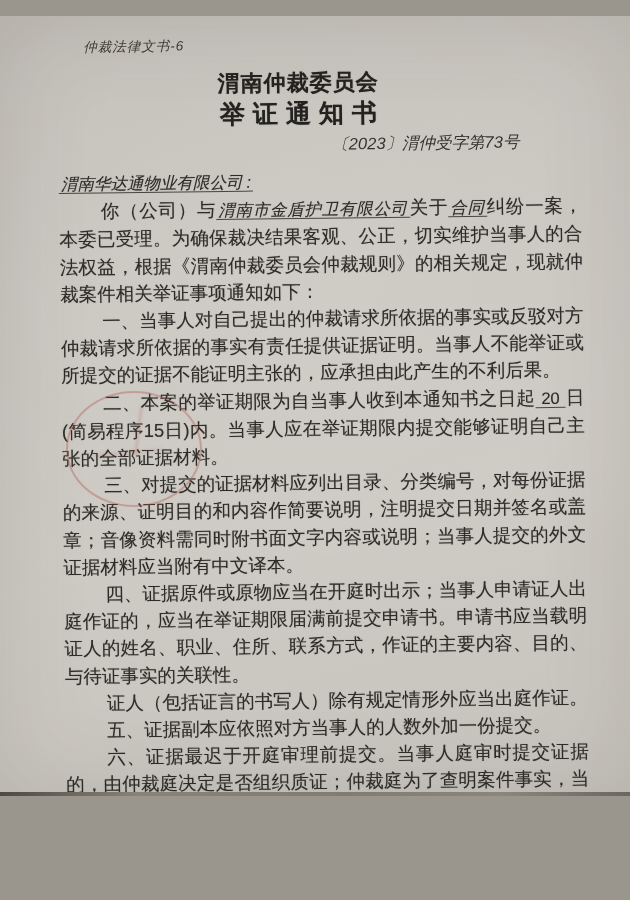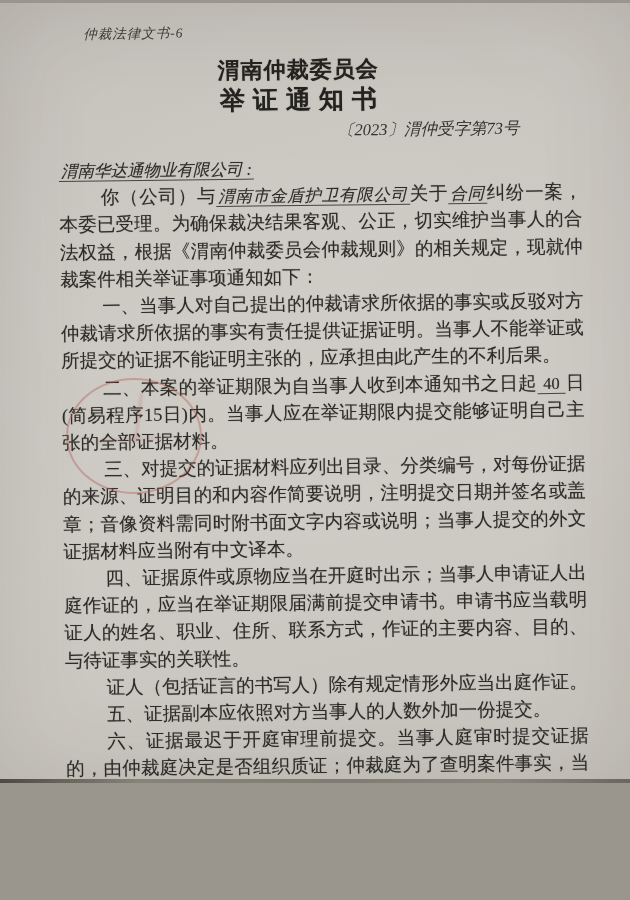--- a/index.html
+++ b/index.html
@@ -1,21 +1,21 @@
 <!DOCTYPE html>
 <html><head>
 <meta charset="utf-8">
 <style>
   html,body{margin:0;padding:0;background:#9a968e;}
   .page{
     position:relative;
     width:630px;height:780px;
-    margin:3px auto;
+    margin:16px auto;
     overflow:hidden;
-    font-family:Liberation Serif, serif;
+    font-family:Liberation Sans, sans-serif;
     background:
       radial-gradient(ellipse 760px 620px at 46% 32%, rgba(255,255,255,0.10), rgba(0,0,0,0) 65%),
       linear-gradient(166deg,#c2bfb8 0%,#c9c6bf 30%,#cdcac3 62%,#c7c4bd 100%);
     box-shadow: inset 0 0 90px rgba(88,83,72,0.16);
   }
   .content{
     position:absolute; left:57px; top:18px; width:523px;
     transform:rotate(-0.7deg); transform-origin:left top;
     color:#2e2c28; z-index:2;
   }
@@ -98,21 +98,21 @@
     <div class="case-no">〔2023〕渭仲受字第73号</div>
 
     <div class="body">
 
       <p class="addressee"><span class="fill">渭南华达通物业有限公司</span><span class="fill u-colon">:</span></p>
 
       <p class="para"><span>你（公司）与</span><span class="fill">渭南市金盾护卫有限公司</span><span>关于</span><span class="fill">合同</span><span>纠纷一案，本委已受理。为确保裁决结果客观、公正，切实维护当事人的合法权益，根据《渭南仲裁委员会仲裁规则》的相关规定，现就仲裁案件相关举证事项通知如下：</span></p>
 
       <p class="para">一、当事人对自己提出的仲裁请求所依据的事实或反驳对方仲裁请求所依据的事实有责任提供证据证明。当事人不能举证或所提交的证据不能证明主张的，应承担由此产生的不利后果。</p>
 
-      <p class="para"><span>二、本案的举证期限为自当事人收到本通知书之日起</span><span class="fill days">40</span><span>日(简易程序15日)内。当事人应在举证期限内提交能够证明自己主张的全部证据材料。</span></p>
+      <p class="para"><span>二、本案的举证期限为自当事人收到本通知书之日起</span><span class="fill days">20</span><span>日(简易程序15日)内。当事人应在举证期限内提交能够证明自己主张的全部证据材料。</span></p>
 
       <p class="para">三、对提交的证据材料应列出目录、分类编号，对每份证据的来源、证明目的和内容作简要说明，注明提交日期并签名或盖章；音像资料需同时附书面文字内容或说明；当事人提交的外文证据材料应当附有中文译本。</p>
 
       <p class="para">四、证据原件或原物应当在开庭时出示；当事人申请证人出庭作证的，应当在举证期限届满前提交申请书。申请书应当载明证人的姓名、职业、住所、联系方式，作证的主要内容、目的、与待证事实的关联性。</p>
 
       <p class="para">证人（包括证言的书写人）除有规定情形外应当出庭作证。</p>
 
       <p class="para">五、证据副本应依照对方当事人的人数外加一份提交。</p>
 
       <p class="para">六、证据最迟于开庭审理前提交。当事人庭审时提交证据的，由仲裁庭决定是否组织质证；仲裁庭为了查明案件事实，当庭同意当事人补充证据的，以仲裁庭确定的时间为准；当事人逾期提</p>

